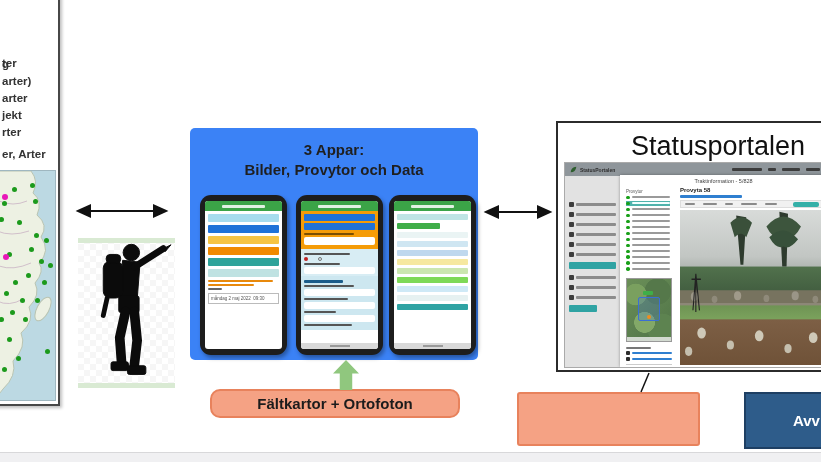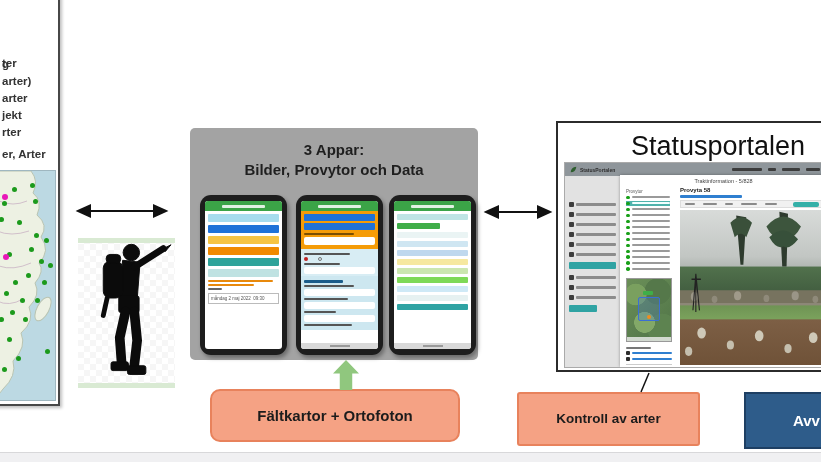--- a/index.html
+++ b/index.html
@@ -24,21 +24,21 @@
   .support-label{position:absolute;top:4px;width:100%;text-align:center;font-size:18px;font-weight:bold;color:#111;}
 
   
   .hiker{left:78px;top:238px;width:97px;height:150px;
     background:
       linear-gradient(#d9ead3,#d9ead3) 0 0/100% 5px no-repeat,
       linear-gradient(#d9ead3,#d9ead3) 0 100%/100% 5px no-repeat,
       repeating-conic-gradient(#f6f6f6 0% 25%, #ffffff 0% 50%) 0 0/12px 12px;}
 
   
-  .apps-box{left:190px;top:128px;width:288px;height:232px;background:#a3a3a3;border-radius:5px;}
+  .apps-box{left:190px;top:128px;width:288px;height:232px;background:#3b82f6;border-radius:5px;}
   .apps-title{position:absolute;top:12px;width:100%;text-align:center;font-size:15px;font-weight:bold;color:#1f1f1f;line-height:1.35;}
 
   .phone{position:absolute;top:67px;width:87px;height:160px;background:#1d1d1d;border-radius:11px;
          box-shadow:2px 3px 4px rgba(0,0,0,.35);padding:6px 5px;}
   .screen{width:100%;height:100%;background:#fff;border-radius:3px;overflow:hidden;position:relative;}
   .ph-header{height:10px;background:#3ba447;display:flex;align-items:center;justify-content:center;}
   .ph-header i{display:block;width:55%;height:3px;background:rgba(255,255,255,.85);border-radius:1px;}
   .bars{padding:3px 3px 0 3px;}
   .bar{height:8px;border-radius:1px;margin-bottom:3px;}
   .tinybar{height:2px;border-radius:1px;margin:2px 3px;}
@@ -98,21 +98,21 @@
   .photo{position:absolute;left:60px;top:35px;right:3px;bottom:2px;overflow:hidden;
          background:linear-gradient(#d8dbd9 0%,#c2c6c3 30%,#b3b8b4 36%,
                     #51714c 37%,#435f41 52%,
                     #7f7b6c 53%,#8d8878 61%,
                     #6f9454 62%,#7aa15c 70%,
                     #7d5f45 71%,#6f5238 100%);}
 
   
   .obox{background:#f5a284;border:2px solid #e8825c;color:#1c1c1c;font-weight:bold;
         display:flex;align-items:center;justify-content:center;text-align:center;}
-  .faltkartor{left:210px;top:389px;width:250px;height:53px;border-radius:10px;font-size:15px;}
+  .faltkartor{left:210px;top:389px;width:250px;height:29px;border-radius:10px;font-size:15px;}
   .kontroll{left:517px;top:392px;width:183px;height:54px;border-radius:3px;font-size:13.5px;line-height:1.3;}
   .bluebox{left:744px;top:392px;width:130px;height:57px;background:#2e5c8a;border:2px solid #1e3f63;
            color:#fff;font-weight:bold;font-size:15px;display:flex;align-items:center;padding-left:47px;}
   .uparrow{left:333px;top:360px;width:26px;height:30px;background:#90c77e;
            clip-path:polygon(50% 0,100% 45%,74% 45%,74% 100%,26% 100%,26% 45%,0 45%);}
 
   .bottom-strip{left:0;top:452px;width:821px;height:10px;background:#f0f0f2;border-top:1px solid #d8d8da;}
 </style>
 </head>
 <body>
@@ -451,21 +451,21 @@
     </div>
   </div>
 
   <div class="abs obox faltkartor">
     <span>Fältkartor + Ortofoton</span>
   </div>
   <div class="abs uparrow"></div>
 
   <div class="abs obox kontroll">
     <span>
-      <span>Kontroll av arter</span><br>
+      <br>
     </span>
   </div>
 
   <div class="abs bluebox">
     <span>Avv</span>
   </div>
 
   <svg class="abs overlay">
     <g stroke="#111" stroke-width="2" fill="#111">
       <line x1="86" y1="211" x2="158" y2="211"></line>

